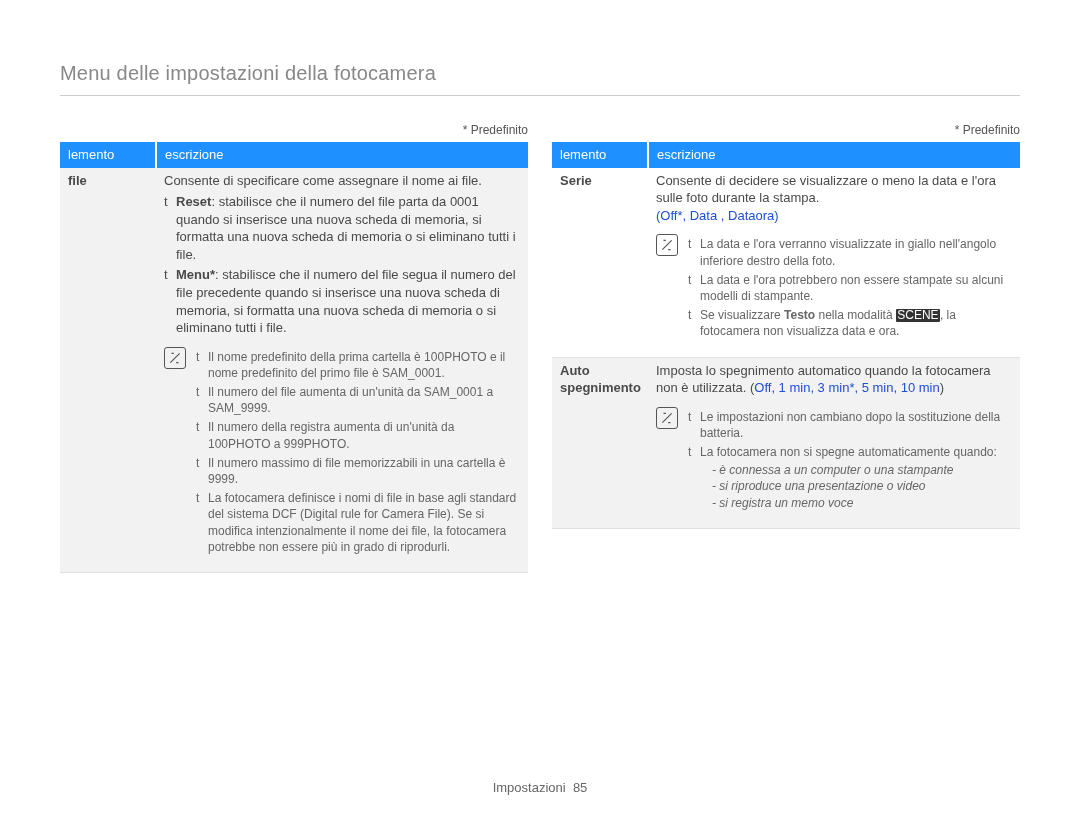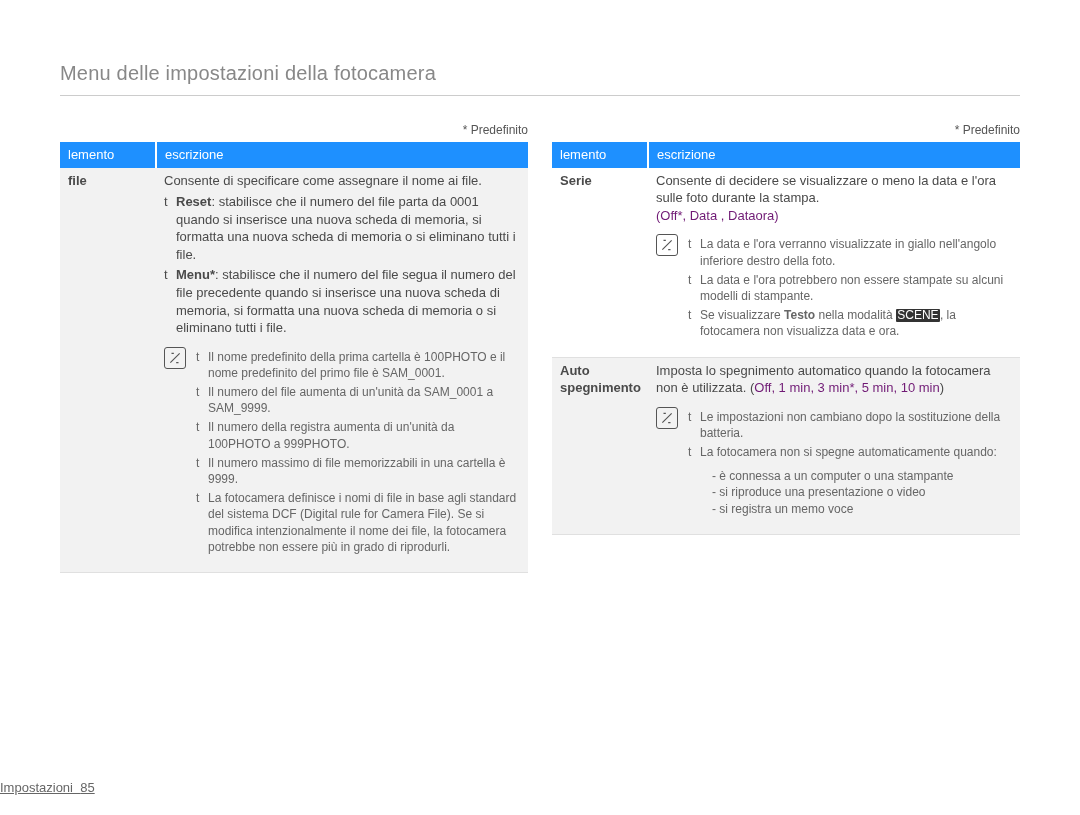--- a/index.html
+++ b/index.html
@@ -65,25 +65,25 @@
     font-size: 13px;
     color: #4a4a4a;
   }
   table.setting tbody tr.shaded td { background: #f2f2f2; }
   td.label {
     font-weight: bold;
     color: #333;
     font-size: 12.5px;
     vertical-align: middle;
   }
-  .opts { color: #701a75; }
+  .opts { color: #1d4ed8; }
   .dashlist { margin-top: 4px; padding-left: 0; list-style: none; }
   .dashlist > li { position: relative; padding-left: 12px; margin-bottom: 3px; }
   .dashlist > li::before { content: "t"; position: absolute; left: 0; }
-  .sublist { margin: 8px 0 0 12px; list-style: none; padding: 0; }
+  .sublist { margin: 2px 0 0 12px; list-style: none; padding: 0; font-style: italic; }
   .sublist > li::before { content: "- "; }
   .notebox {
     display: flex;
     gap: 10px;
     margin-top: 8px;
     align-items: flex-start;
     justify-content: space-between;
   }
   .noteicon {
     flex: 0 0 auto;
@@ -107,24 +107,23 @@
     font-size: 12px;
     text-align: center;
     line-height: 13px;
     vertical-align: middle;
     border-radius: 1px;
   }
   .footer {
     position: absolute;
     left: 0; right: 0;
     bottom: 18px;
-    text-align: left;
+    text-align: center;
     font-size: 13px;
     color: #666;
-    text-decoration: underline;
   }
 </style>
 </head>
 <body>
 
 <h1 class="page-title">Menu delle impostazioni della fotocamera</h1>
 <hr class="hr">
 
 <div class="columns">
 

